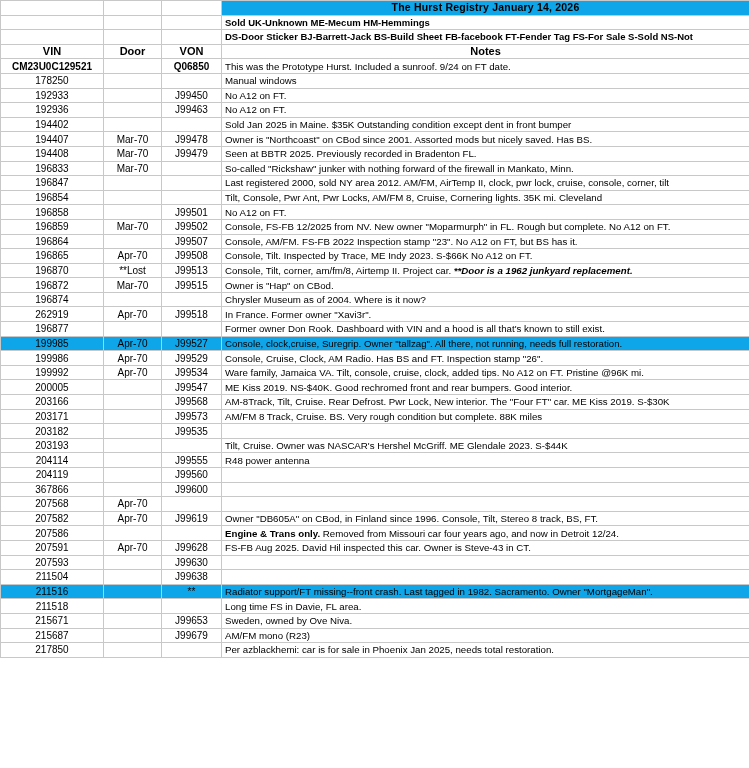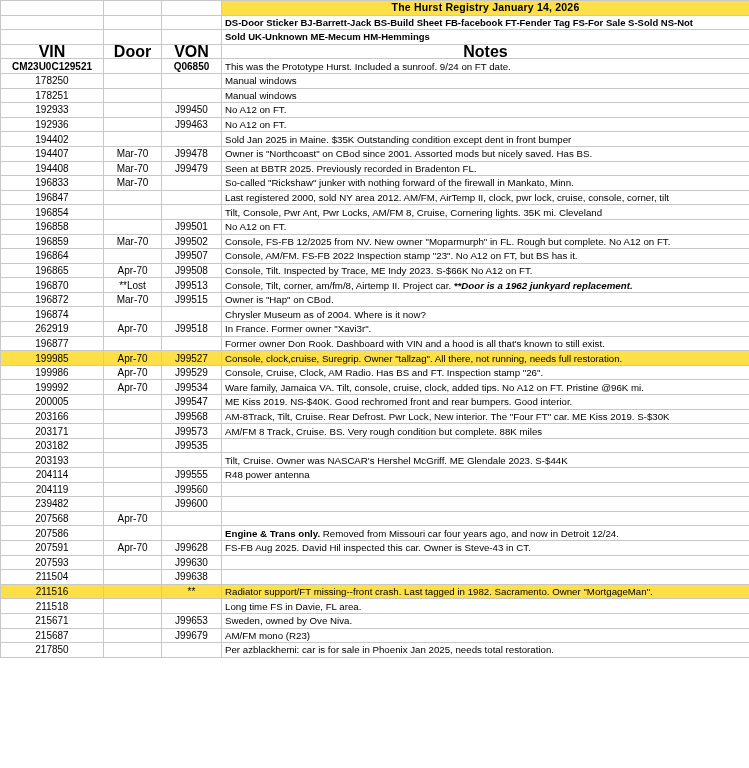--- a/index.html
+++ b/index.html
@@ -30,35 +30,35 @@
     white-space: nowrap;
   }
   col.c-vin    { width: 103px; }
   col.c-door   { width: 58px; }
   col.c-von    { width: 60px; }
   col.c-notes  { width: 528px; }
 
   .center { text-align: center; }
   .left   { text-align: left; }
   .bold   { font-weight: bold; }
-  .hl     { background: #fde047; }
+  .hl     { background: #0ea5e9; }
   .title-row td {
     height: 16px;
     font-weight: bold;
     font-size: 10.5px;
   }
   .legend-row td {
     height: 15px;
     font-weight: bold;
     font-size: 9.5px;
   }
   .hdr-row td {
     height: 17px;
     font-weight: bold;
-    font-size: 16px;
+    font-size: 11px;
   }
   .notes-cell { font-size: 9.7px; margin-top: 12px; }
   .blank-cell { }
   .title-cell {
     letter-spacing: 0.2px;
   }
   .legend-cell {
     letter-spacing: 0px;
   }
   .ital { font-style: italic; }
@@ -77,53 +77,47 @@
     <tr class="title-row">
       <td class="blank-cell"></td>
       <td class="blank-cell"></td>
       <td class="blank-cell"></td>
       <td class="hl center title-cell">The Hurst Registry     January 14, 2026</td>
     </tr>
     <tr class="legend-row">
       <td class="blank-cell"></td>
       <td class="blank-cell"></td>
       <td class="blank-cell"></td>
-      <td class="left legend-cell">DS-Door Sticker   BJ-Barrett-Jack   BS-Build Sheet   FB-facebook   FT-Fender Tag   FS-For Sale   S-Sold   NS-Not</td>
+      <td class="left legend-cell">Sold   UK-Unknown     ME-Mecum    HM-Hemmings</td>
     </tr>
     <tr class="legend-row">
       <td class="blank-cell"></td>
       <td class="blank-cell"></td>
       <td class="blank-cell"></td>
-      <td class="left legend-cell">Sold   UK-Unknown     ME-Mecum    HM-Hemmings</td>
+      <td class="left legend-cell">DS-Door Sticker   BJ-Barrett-Jack   BS-Build Sheet   FB-facebook   FT-Fender Tag   FS-For Sale   S-Sold   NS-Not</td>
     </tr>
     <tr class="hdr-row">
       <td class="center">VIN</td>
       <td class="center">Door</td>
       <td class="center">VON</td>
       <td class="center">Notes</td>
     </tr>
   <tr>
         <td class="center bold">CM23U0C129521</td>
         <td class="center"></td>
         <td class="center bold">Q06850</td>
         <td class="left notes-cell">This was the Prototype Hurst.  Included a sunroof.  9/24 on FT date.</td>
       </tr>
       <tr>
         <td class="center">178250</td>
         <td class="center"></td>
         <td class="center"></td>
         <td class="left notes-cell">Manual windows</td>
       </tr>
       <tr>
-        <td class="center">178251</td>
-        <td class="center"></td>
-        <td class="center"></td>
-        <td class="left notes-cell">Manual windows</td>
-      </tr>
-      <tr>
         <td class="center">192933</td>
         <td class="center"></td>
         <td class="center">J99450</td>
         <td class="left notes-cell">No A12 on FT.</td>
       </tr>
       <tr>
         <td class="center">192936</td>
         <td class="center"></td>
         <td class="center">J99463</td>
         <td class="left notes-cell">No A12 on FT.</td>
@@ -272,30 +266,36 @@
         <td class="center">J99555</td>
         <td class="left notes-cell">    R48 power antenna</td>
       </tr>
       <tr>
         <td class="center">204119</td>
         <td class="center"></td>
         <td class="center">J99560</td>
         <td class="left notes-cell"></td>
       </tr>
       <tr>
-        <td class="center">239482</td>
+        <td class="center">367866</td>
         <td class="center"></td>
         <td class="center">J99600</td>
         <td class="left notes-cell"></td>
       </tr>
       <tr>
         <td class="center">207568</td>
         <td class="center">Apr-70</td>
         <td class="center"></td>
         <td class="left notes-cell"></td>
+      </tr>
+      <tr>
+        <td class="center">207582</td>
+        <td class="center">Apr-70</td>
+        <td class="center">J99619</td>
+        <td class="left notes-cell">Owner "DB605A" on CBod, in Finland since 1996.  Console, Tilt, Stereo 8 track, BS, FT.</td>
       </tr>
       <tr>
         <td class="center">207586</td>
         <td class="center"></td>
         <td class="center"></td>
         <td class="left notes-cell"><span class="bold">Engine &amp; Trans only.</span>  Removed from Missouri car four years ago, and now in Detroit 12/24.</td>
       </tr>
       <tr>
         <td class="center">207591</td>
         <td class="center">Apr-70</td>

